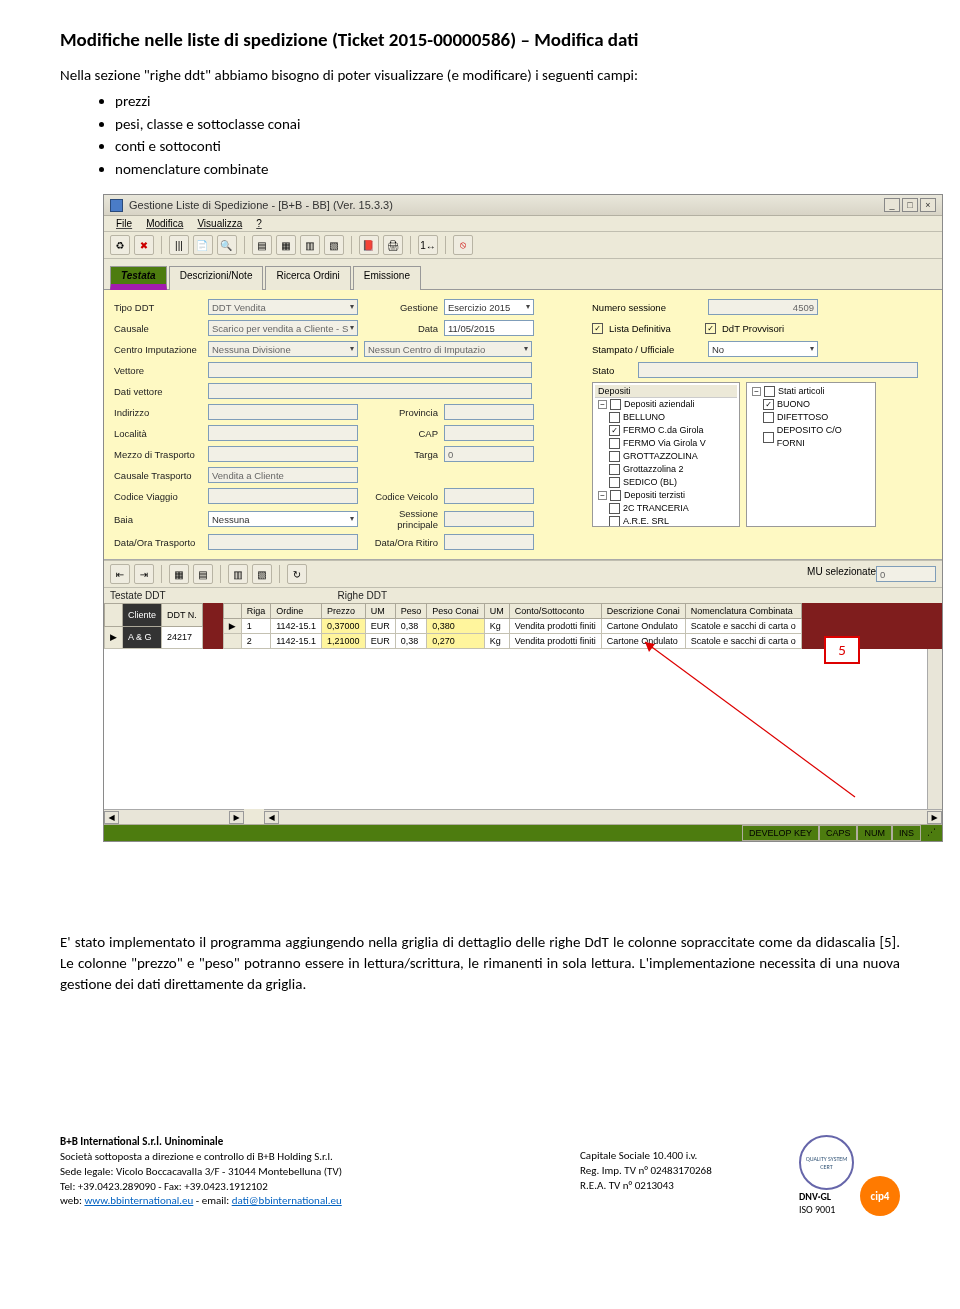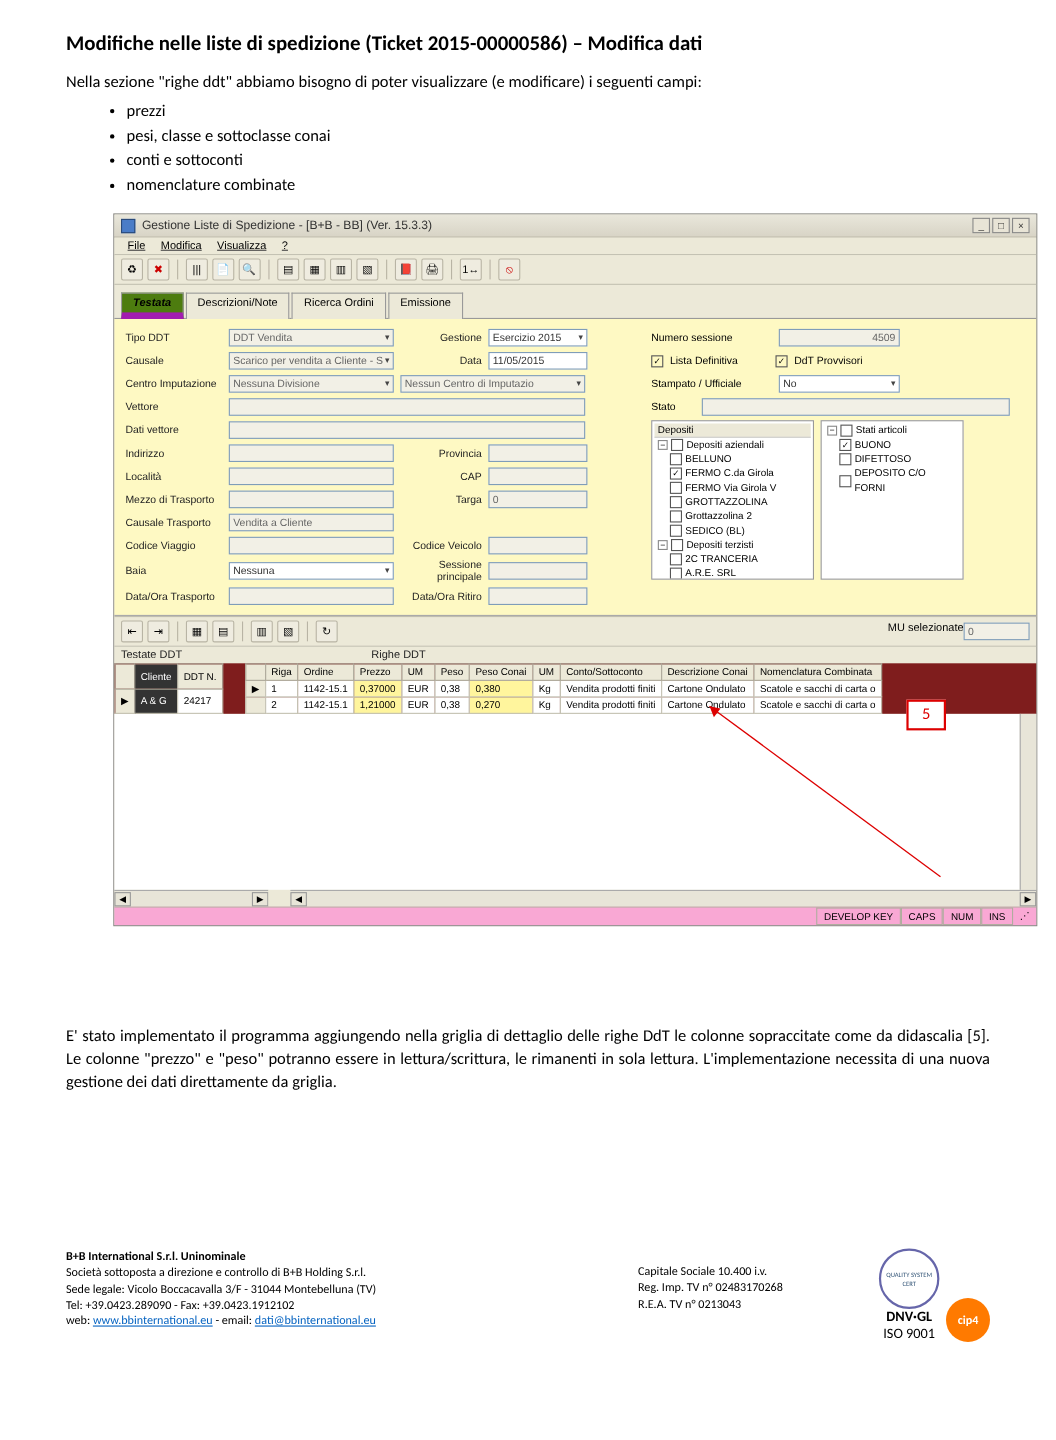--- a/index.html
+++ b/index.html
@@ -76,31 +76,31 @@
   table.grid{ border-collapse:collapse; font-size:9px;}
   table.grid th{ background:#ece9d8; border:1px solid #aca899; padding:2px 5px; font-weight:normal; text-align:left;}
   table.grid th.dark{ background:#333; color:#fff;}
   table.grid td{ border:1px solid #c4c1b2; padding:2px 5px; background:#fff;}
   table.grid td.dark{ background:#333; color:#fff;}
   table.grid td.yel{ background:#fff59d;}
   .scroll-area{ background:#fff; height:160px; display:flex;}
   .vscroll{ width:15px; background:#e8e5d8; border-left:1px solid #aaa;}
   .hscroll{ height:15px; background:#e8e5d8; border-top:1px solid #aaa; display:flex; align-items:center;}
   .hscroll .ar{ width:15px;height:13px;border:1px solid #999;display:flex;align-items:center;justify-content:center;font-size:8px;}
-  .statusbar{ background:#f9a8d4; border-top:1px solid #b0ad9e; display:flex; justify-content:flex-end; gap:0; font-size:9px;}
+  .statusbar{ background:#4d7c0f; border-top:1px solid #b0ad9e; display:flex; justify-content:flex-end; gap:0; font-size:9px;}
   .statusbar span{ border:1px solid #b0ad9e; padding:2px 6px;}
   .callout-box{ border:2px solid #d00; width:36px; height:28px; display:flex; align-items:center;justify-content:center; color:#d00; font-size:15px; margin-left:auto; margin-right:30px; margin-top:-160px; position:relative; background:#fff;}
   .body-para{ font-size:15px; line-height:1.4; text-align:justify; margin-top:90px;}
   .footer{ margin-top:140px; display:flex; font-size:11px;}
   .footer-left{ flex:1; line-height:1.35;}
   .footer-mid{ flex:0 0 190px; line-height:1.35; padding-top:14px;}
   .footer-right{ flex:0 0 130px; display:flex; align-items:flex-end; gap:6px; justify-content:flex-end;}
   .footer a{ color:#0563c1; text-decoration:underline;}
   .logo-circle{ width:55px;height:55px;border-radius:50%;border:2px solid #66a; font-size:6px; display:flex;align-items:center;justify-content:center;color:#357; text-align:center;}
-  .logo-box{ font-size:13px; text-align:center;}
+  .logo-box{ font-size:10px; text-align:left;}
   .cip{ width:40px;height:40px; background:#ff7a00;border-radius:50%;color:#fff;font-weight:bold;display:flex;align-items:center;justify-content:center;font-size:11px;}
 </style>
 </head>
 <body>
 
 <div class="doc-title">Modifiche nelle liste di spedizione (Ticket 2015-00000586) – Modifica dati</div>
 <div class="intro">Nella sezione "righe ddt" abbiamo bisogno di poter visualizzare (e modificare) i seguenti campi:</div>
 <ul class="bullets">
   <li>prezzi</li>
   <li>pesi, classe e sottoclasse conai</li>

